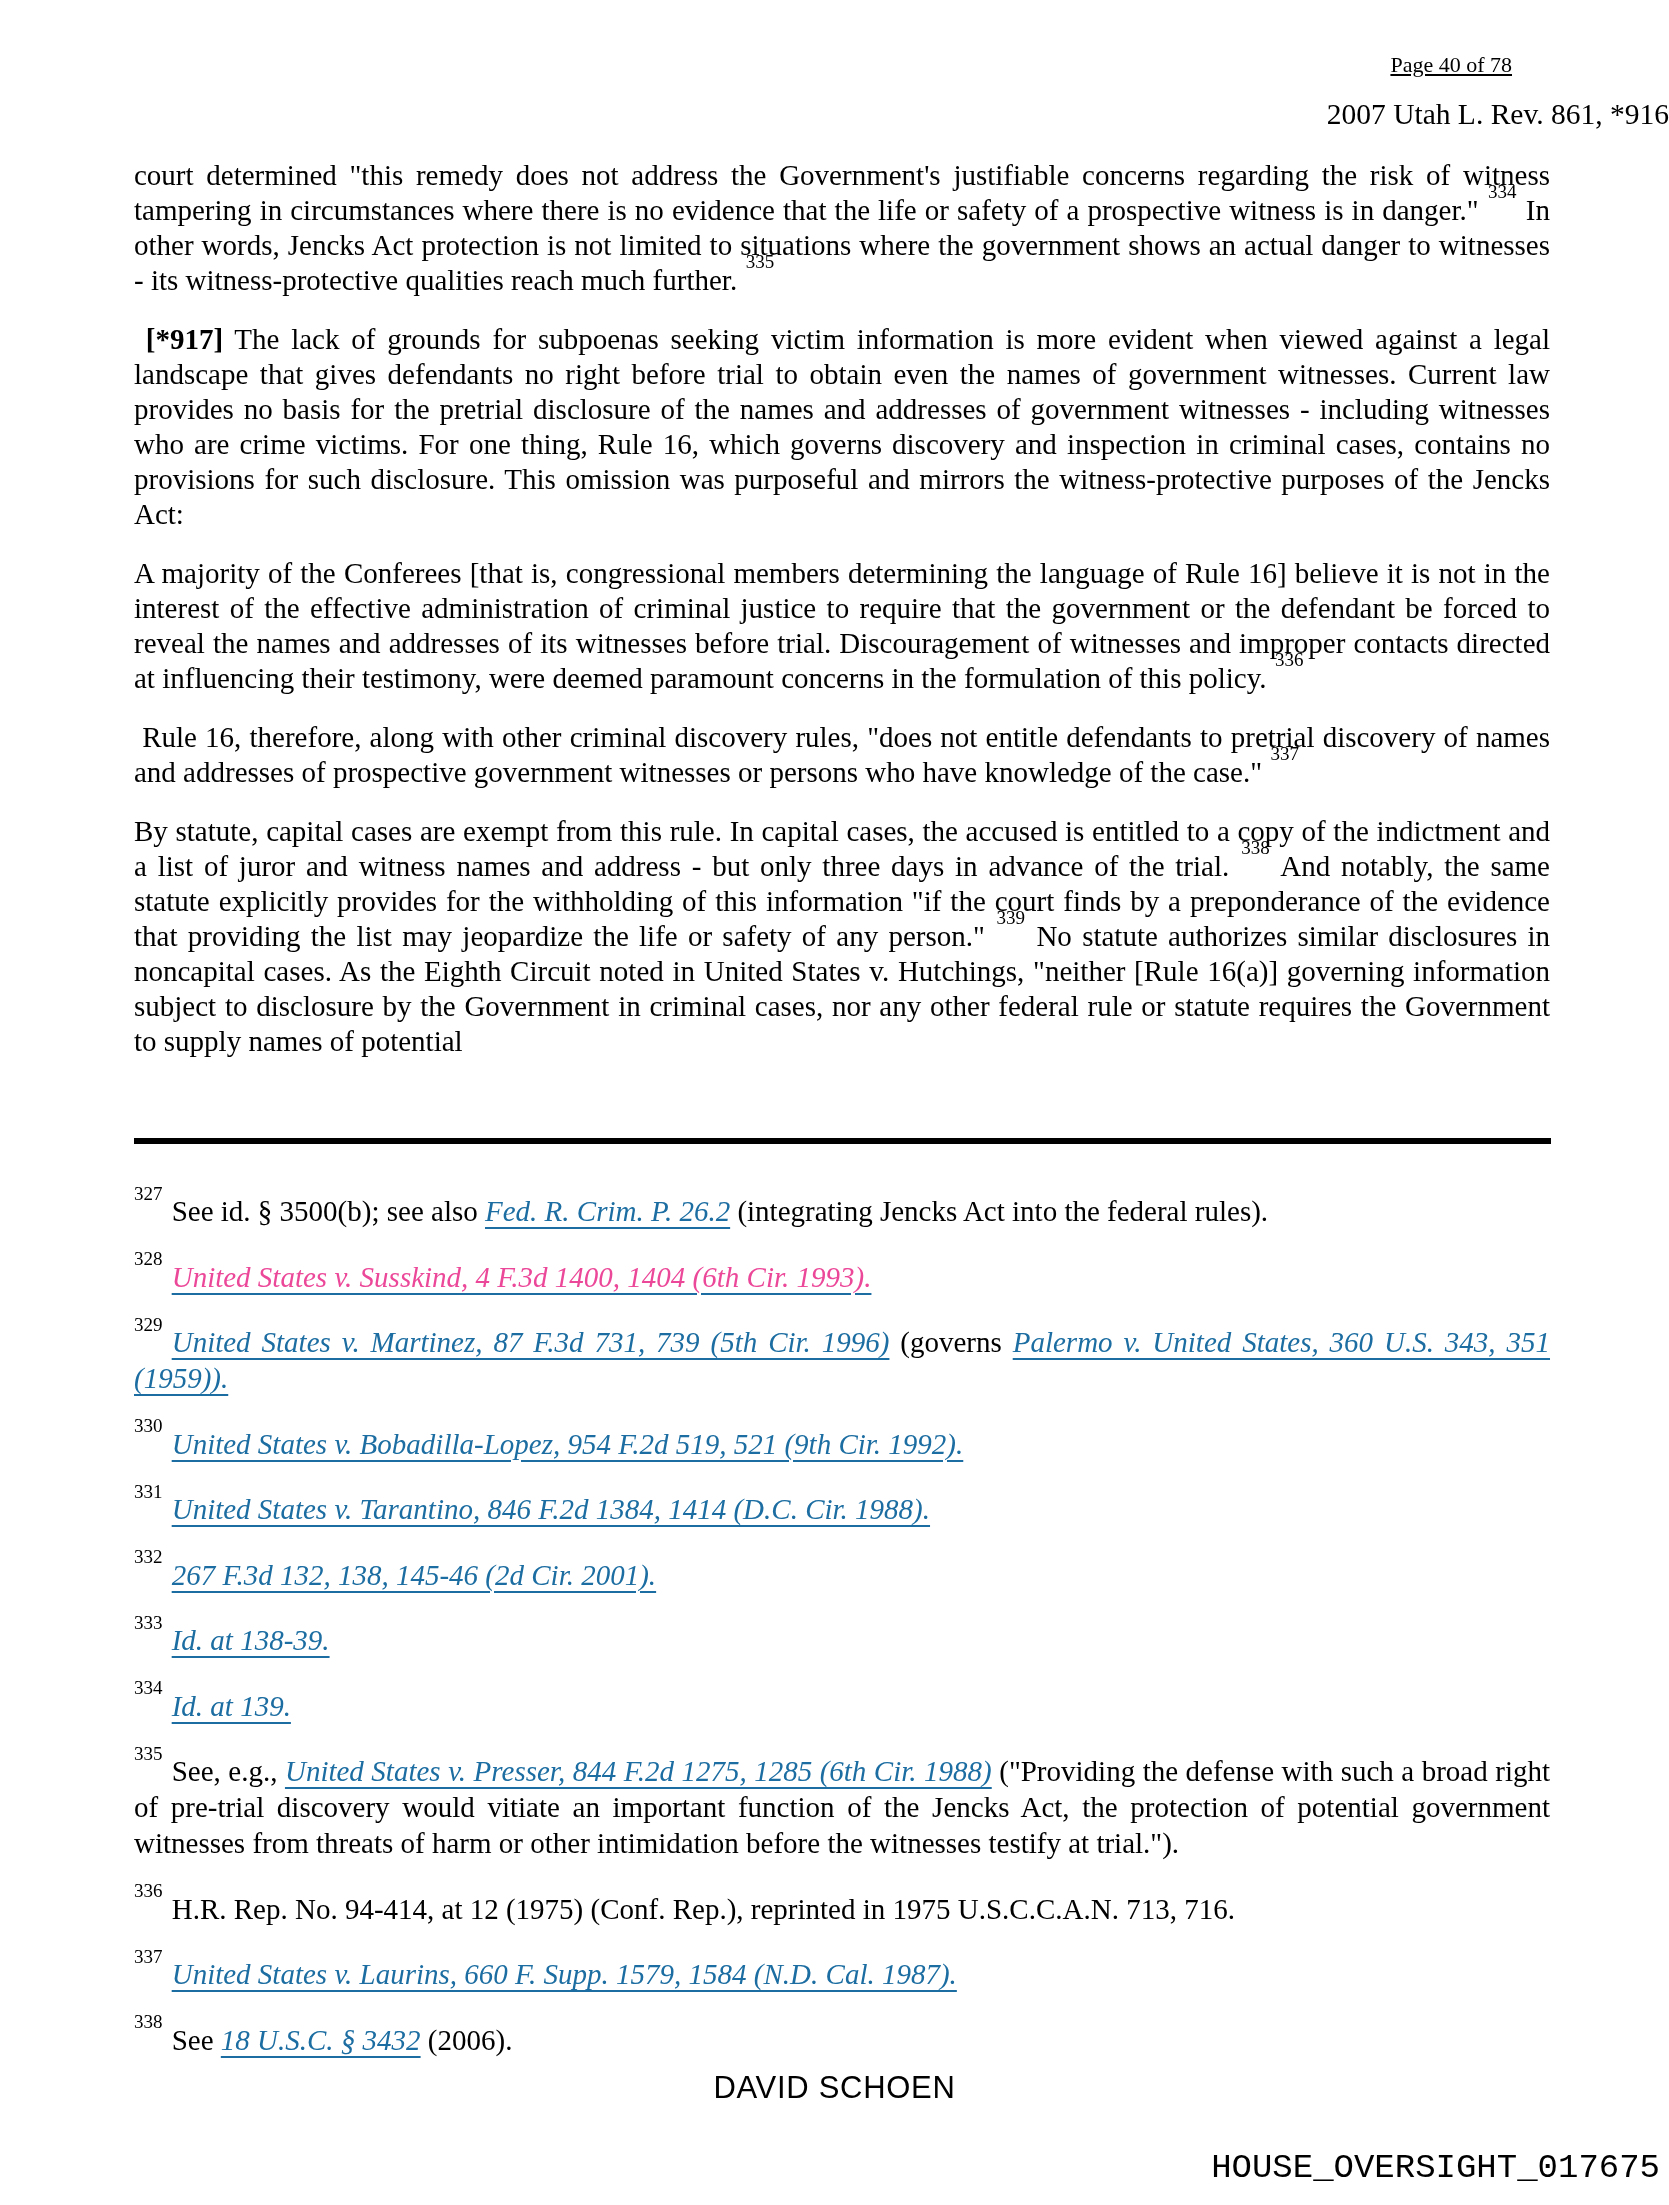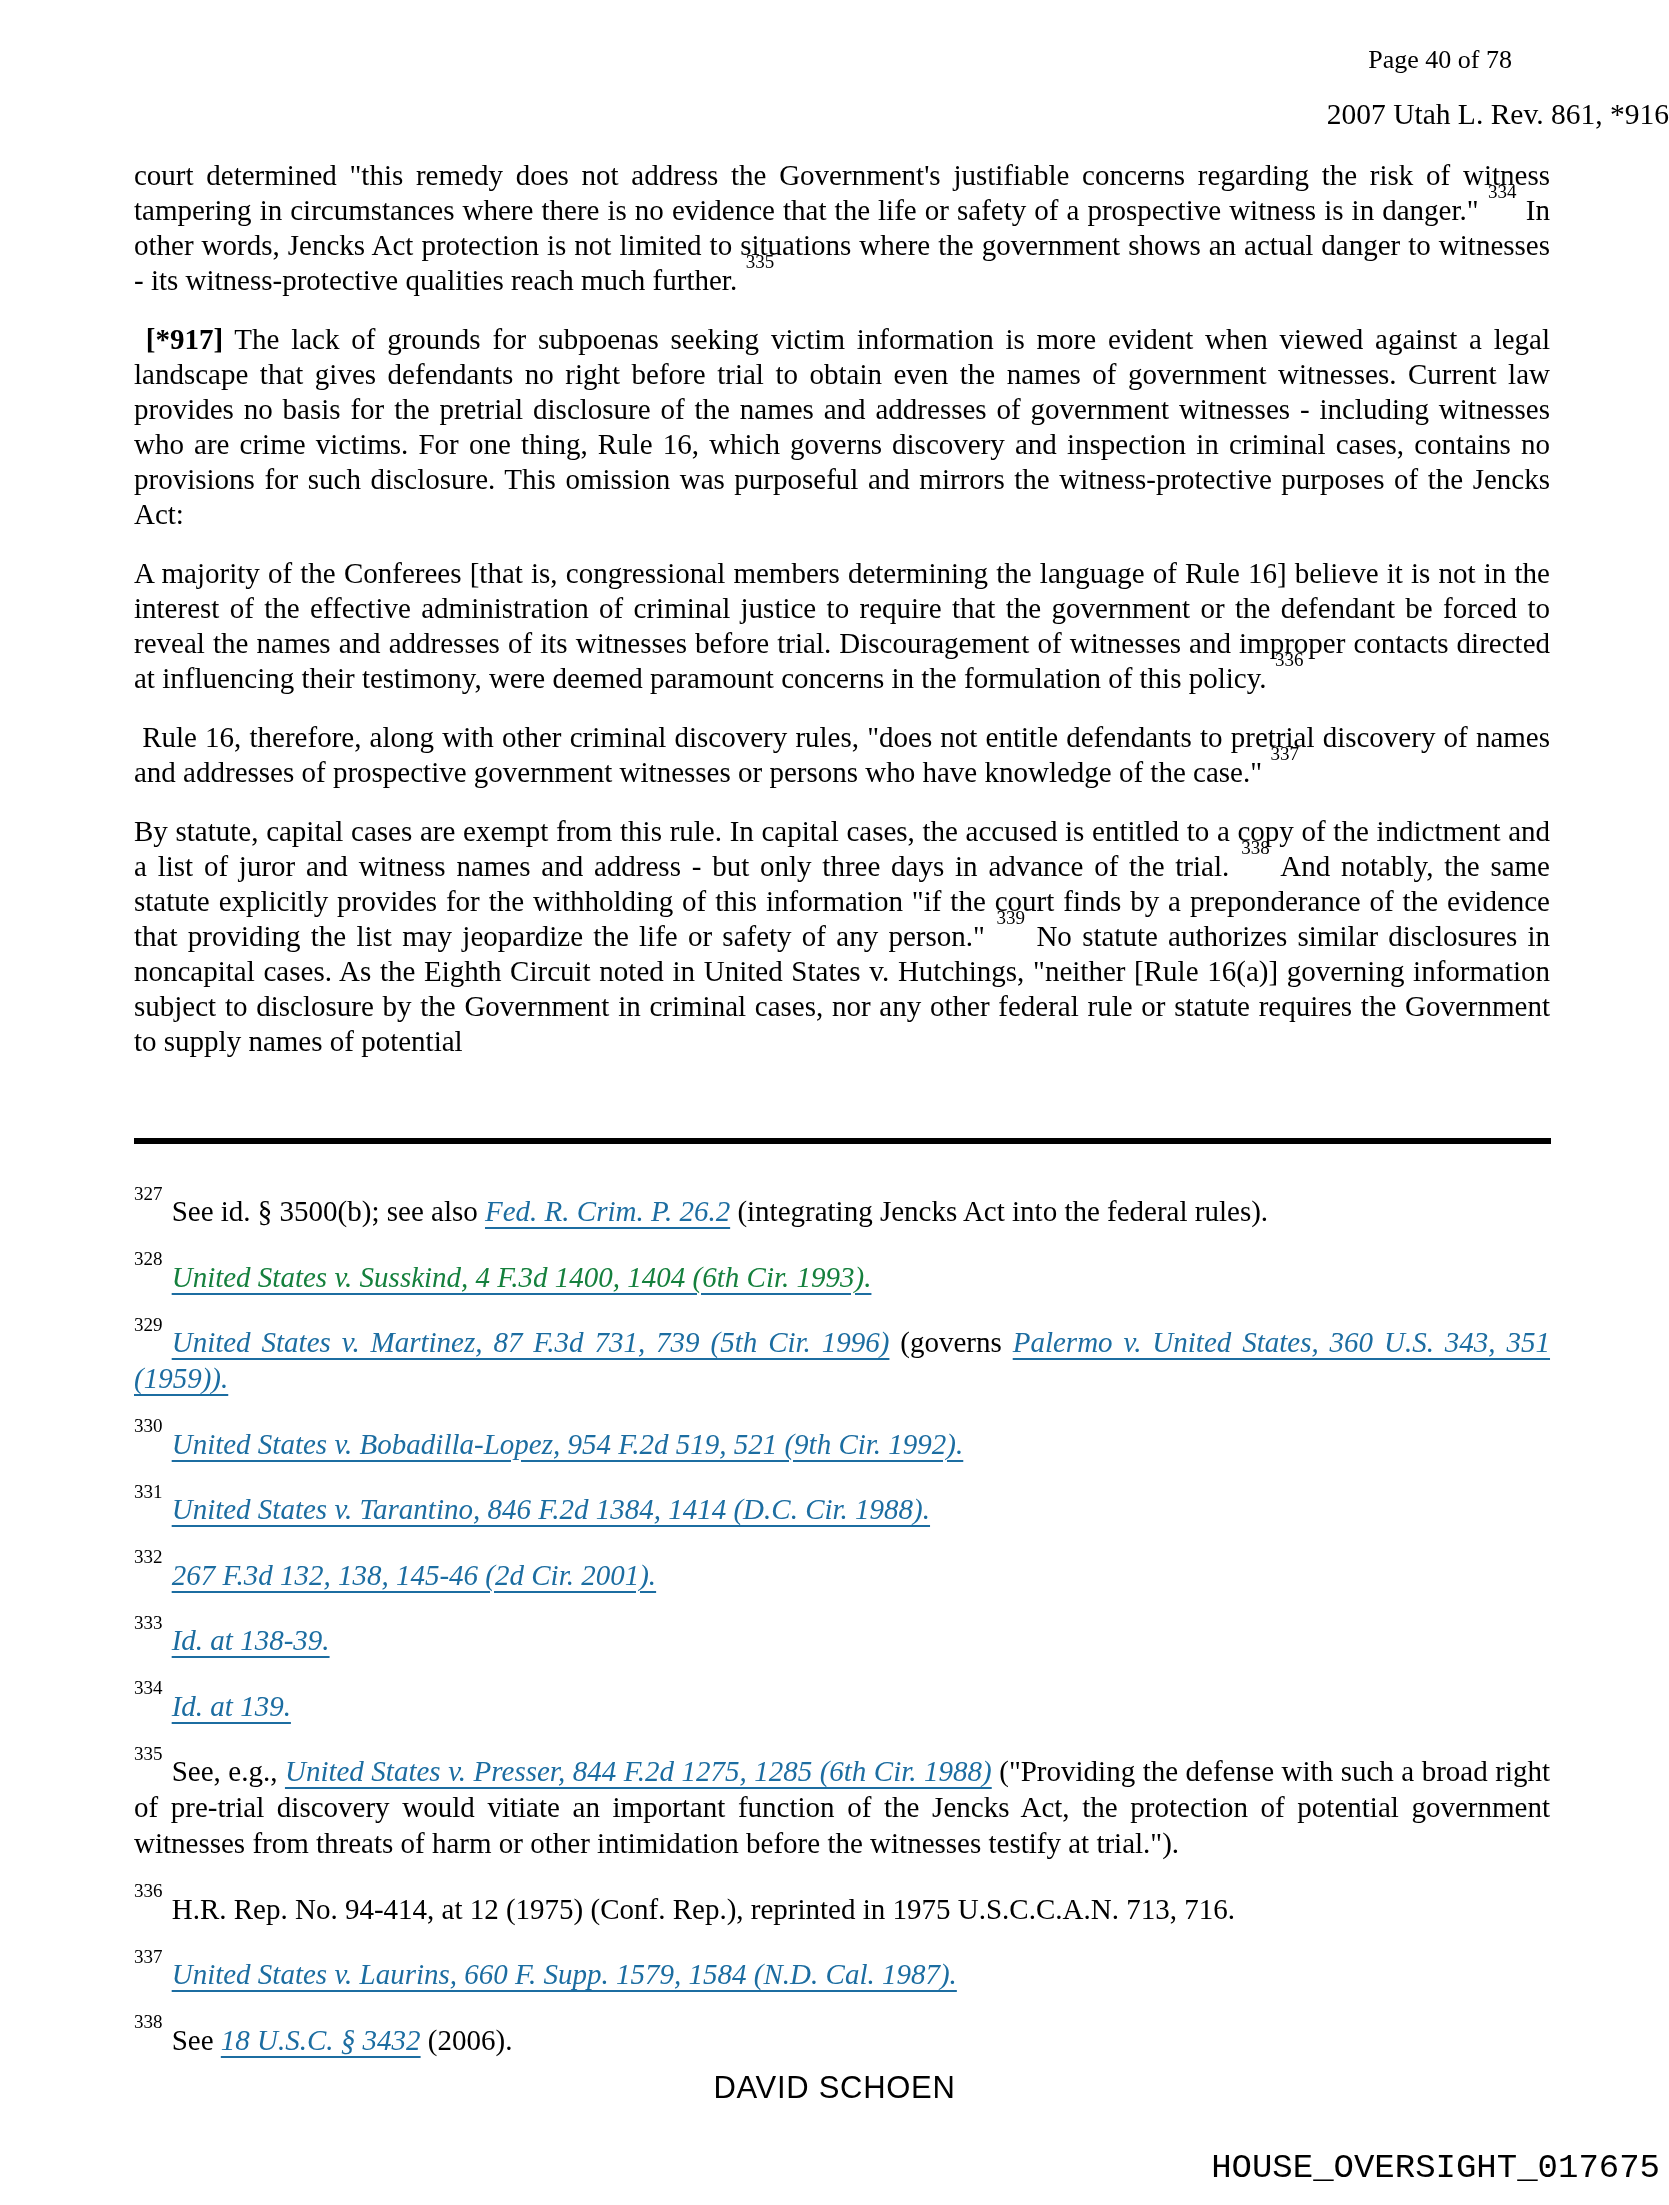--- a/index.html
+++ b/index.html
@@ -9,24 +9,25 @@
     width: 1669px;
     height: 2205px;
     margin: 0 auto;
     background: #ffffff;
     color: #000000;
     font-family: "Liberation Serif", "DejaVu Serif", serif;
     overflow: hidden;
   }
   .page-number {
     position: absolute;
-    top: 45px;
+    top: 52px;
     right: 157px;
-    font-size: 26px;
+    font-size: 22px;
     white-space: nowrap;
+    text-decoration: underline;
   }
   .doc-citation {
     position: absolute;
     top: 98px;
     left: 0;
     width: 100%;
     text-align: right;
     font-size: 29.5px;
   }
   .body-text {
@@ -116,21 +117,21 @@
       <p><span>&nbsp;</span><b>[*917]</b><span>  The lack of grounds for subpoenas seeking victim information is more evident when viewed against a legal landscape that gives defendants no right before trial to obtain even the names of government witnesses. Current law provides no basis for the pretrial disclosure of the names and addresses of government witnesses - including witnesses who are crime victims. For one thing, Rule 16, which governs discovery and inspection in criminal cases, contains no provisions for such disclosure. This omission was purposeful and mirrors the witness-protective purposes of the Jencks Act:</span></p>
       <p><span>A majority of the Conferees [that is, congressional members determining the language of Rule 16] believe it is not in the interest of the effective administration of criminal justice to require that the government or the defendant be forced to reveal the names and addresses of its witnesses before trial. Discouragement of witnesses and improper contacts directed at influencing their testimony, were deemed paramount concerns in the formulation of this policy. </span><sup class="fn-ref">336</sup></p>
       <p><span>&nbsp;Rule 16, therefore, along with other criminal discovery rules, "does not entitle defendants to pretrial discovery of names and addresses of prospective government witnesses or persons who have knowledge of the case." </span><sup class="fn-ref">337</sup></p>
       <p><span>By statute, capital cases are exempt from this rule. In capital cases, the accused is entitled to a copy of the indictment and a list of juror and witness names and address - but only three days in advance of the trial. </span><sup class="fn-ref">338</sup><span> And notably, the same statute explicitly provides for the withholding of this information "if the court finds by a preponderance of the evidence that providing the list may jeopardize the life or safety of any person." </span><sup class="fn-ref">339</sup><span> No statute authorizes similar disclosures in noncapital cases. As the Eighth Circuit noted in United States v. Hutchings, "neither [Rule 16(a)] governing information subject to disclosure by the Government in criminal cases, nor any other federal rule or statute requires the Government to supply names of potential</span></p>
     </div>
 
   <div class="fn-rule"></div>
 
   <div class="footnotes" id="footnotes-list">
       <p><sup class="fn-num">327</sup><span>See id. § 3500(b); see also </span><a class="cite-link" style="color: rgb(28, 109, 161); text-decoration-color: rgb(28, 109, 161);">Fed. R. Crim. P. 26.2</a><span> (integrating Jencks Act into the federal rules).</span></p>
-      <p><sup class="fn-num">328</sup><a class="cite-link" style="color: #15803d; text-decoration-color: rgb(28, 109, 161); margin-top: 40px;">United States v. Susskind, 4 F.3d 1400, 1404 (6th Cir. 1993).</a></p>
+      <p><sup class="fn-num">328</sup><a class="cite-link" style="color: #ec4899; text-decoration-color: rgb(28, 109, 161); margin-top: 40px;">United States v. Susskind, 4 F.3d 1400, 1404 (6th Cir. 1993).</a></p>
       <p><sup class="fn-num">329</sup><a class="cite-link" style="color: rgb(28, 109, 161); text-decoration-color: rgb(28, 109, 161); margin-top: 28px;">United States v. Martinez, 87 F.3d 731, 739 (5th Cir. 1996)</a><span> (governs </span><a class="cite-link" style="color: rgb(28, 109, 161); text-decoration-color: rgb(28, 109, 161);">Palermo v. United States, 360 U.S. 343, 351 (1959)).</a></p>
       <p><sup class="fn-num">330</sup><a class="cite-link" style="color: rgb(28, 109, 161); text-decoration-color: rgb(28, 109, 161);">United States v. Bobadilla-Lopez, 954 F.2d 519, 521 (9th Cir. 1992).</a></p>
       <p><sup class="fn-num">331</sup><a class="cite-link" style="color: rgb(28, 109, 161); text-decoration-color: rgb(28, 109, 161);">United States v. Tarantino, 846 F.2d 1384, 1414 (D.C. Cir. 1988).</a></p>
       <p><sup class="fn-num">332</sup><a class="cite-link" style="color: rgb(28, 109, 161); text-decoration-color: rgb(28, 109, 161);">267 F.3d 132, 138, 145-46 (2d Cir. 2001).</a></p>
       <p><sup class="fn-num">333</sup><a class="cite-link" style="color: rgb(28, 109, 161); text-decoration-color: rgb(28, 109, 161);">Id. at 138-39.</a></p>
       <p><sup class="fn-num">334</sup><a class="cite-link" style="color: rgb(28, 109, 161); text-decoration-color: rgb(28, 109, 161);">Id. at 139.</a></p>
       <p><sup class="fn-num">335</sup><span>See, e.g., </span><a class="cite-link" style="color: rgb(28, 109, 161); text-decoration-color: rgb(28, 109, 161);">United States v. Presser, 844 F.2d 1275, 1285 (6th Cir. 1988)</a><span> ("Providing the defense with such a broad right of pre-trial discovery would vitiate an important function of the Jencks Act, the protection of potential government witnesses from threats of harm or other intimidation before the witnesses testify at trial.").</span></p>
       <p><sup class="fn-num">336</sup><span>H.R. Rep. No. 94-414, at 12 (1975) (Conf. Rep.), reprinted in 1975 U.S.C.C.A.N. 713, 716.</span></p>
       <p><sup class="fn-num">337</sup><a class="cite-link" style="color: rgb(28, 109, 161); text-decoration-color: rgb(28, 109, 161);">United States v. Laurins, 660 F. Supp. 1579, 1584 (N.D. Cal. 1987).</a></p>
       <p><sup class="fn-num">338</sup><span>See </span><a class="cite-link" style="color: rgb(28, 109, 161); text-decoration-color: rgb(28, 109, 161);">18 U.S.C. § 3432</a><span> (2006).</span></p>

